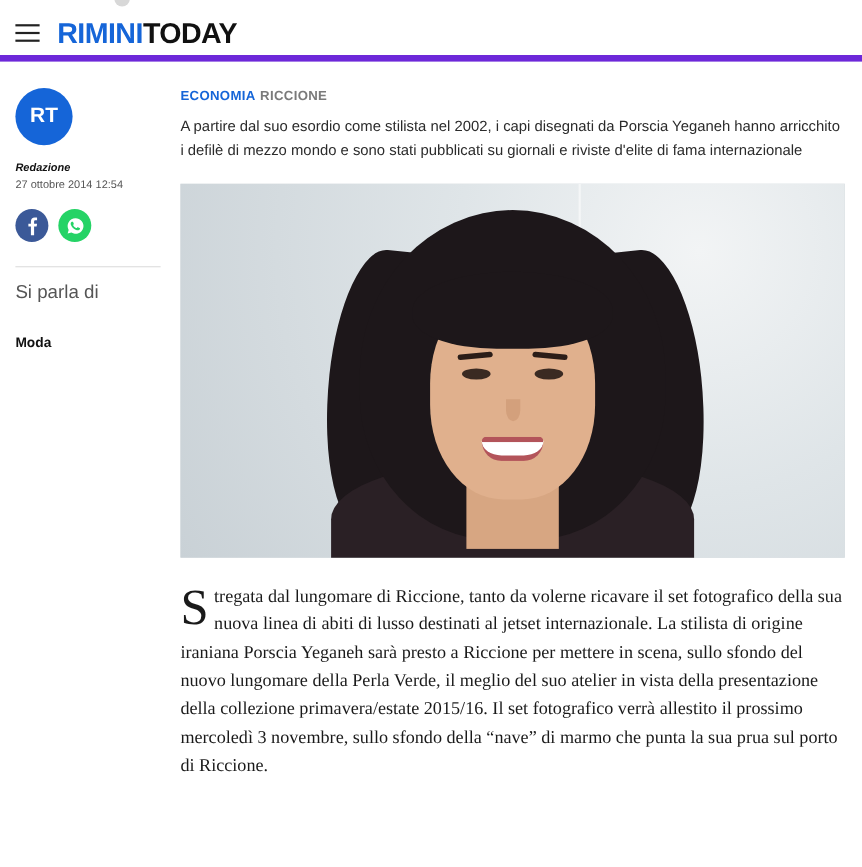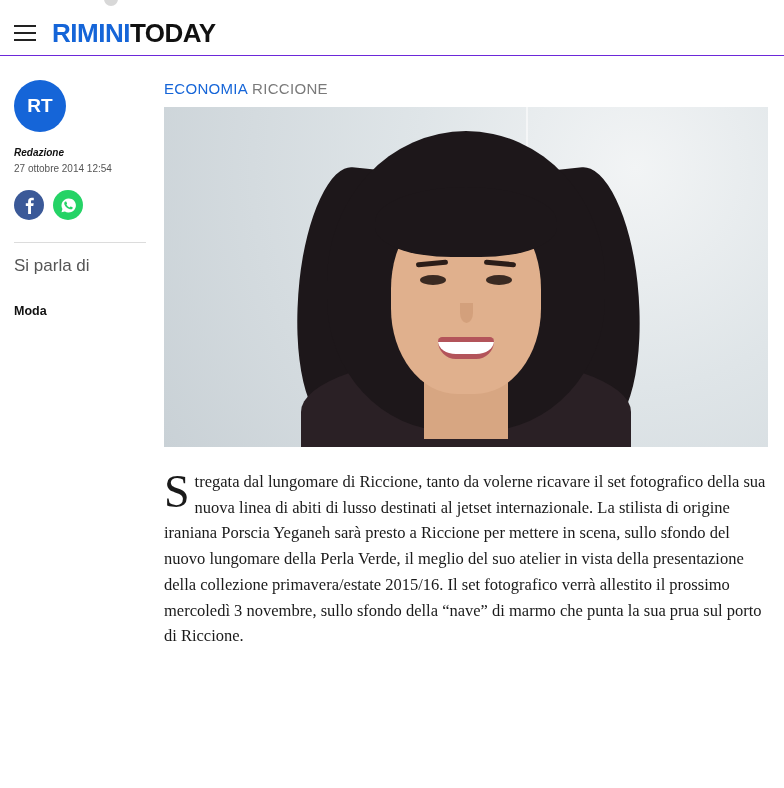--- a/index.html
+++ b/index.html
@@ -31,21 +31,21 @@
     width: 14px;
     height: 14px;
     border-radius: 50%;
     background: #d8d8d8;
   }
 
   
   .site-header {
     height: 46px;
     background: #ffffff;
-    border-bottom: 1px solid #6d28d9;
+    border-bottom: 6px solid #6d28d9;
     display: flex;
     align-items: center;
     padding: 0 0 0 14px;
   }
   .hamburger {
     width: 22px;
     height: 16px;
     display: flex;
     flex-direction: column;
     justify-content: space-between;
@@ -143,22 +143,22 @@
   }
 
   
   .article {
     flex: 1 1 auto;
     padding-right: 16px;
     padding-left: 4px;
     min-width: 0;
   }
   .kicker {
-    font-size: 15px;
-    font-weight: normal;
+    font-size: 12px;
+    font-weight: bold;
     letter-spacing: 0.3px;
     margin-bottom: 10px;
   }
   .kicker .k-main { color: #1565d8; }
   .kicker .k-sub { color: #7a7a7a; margin-left: 4px; }
 
   h1.headline {
     font-family: "Liberation Serif", serif;
     font-size: 29px;
     line-height: 1.22;
@@ -365,20 +365,21 @@
       <div class="rail-label">Si parla di</div>
       <div class="tag">Moda</div>
     </div>
 
     <div class="article">
       <div class="kicker">
         <span class="k-main">ECONOMIA</span><span class="k-sub">RICCIONE</span>
       </div>
 
 
+      <p class="standfirst">A partire dal suo esordio come stilista nel 2002, i capi disegnati da Porscia Yeganeh hanno arricchito i defilè di mezzo mondo e sono stati pubblicati su giornali e riviste d'elite di fama internazionale</p>
 
       <div class="photo">
         <div class="bg"></div>
         <div class="wallline"></div>
         <div class="hair-left"></div>
         <div class="hair-right"></div>
         <div class="shoulder"></div>
         <div class="hair"></div>
         <div class="neck"></div>
         <div class="face"></div>

